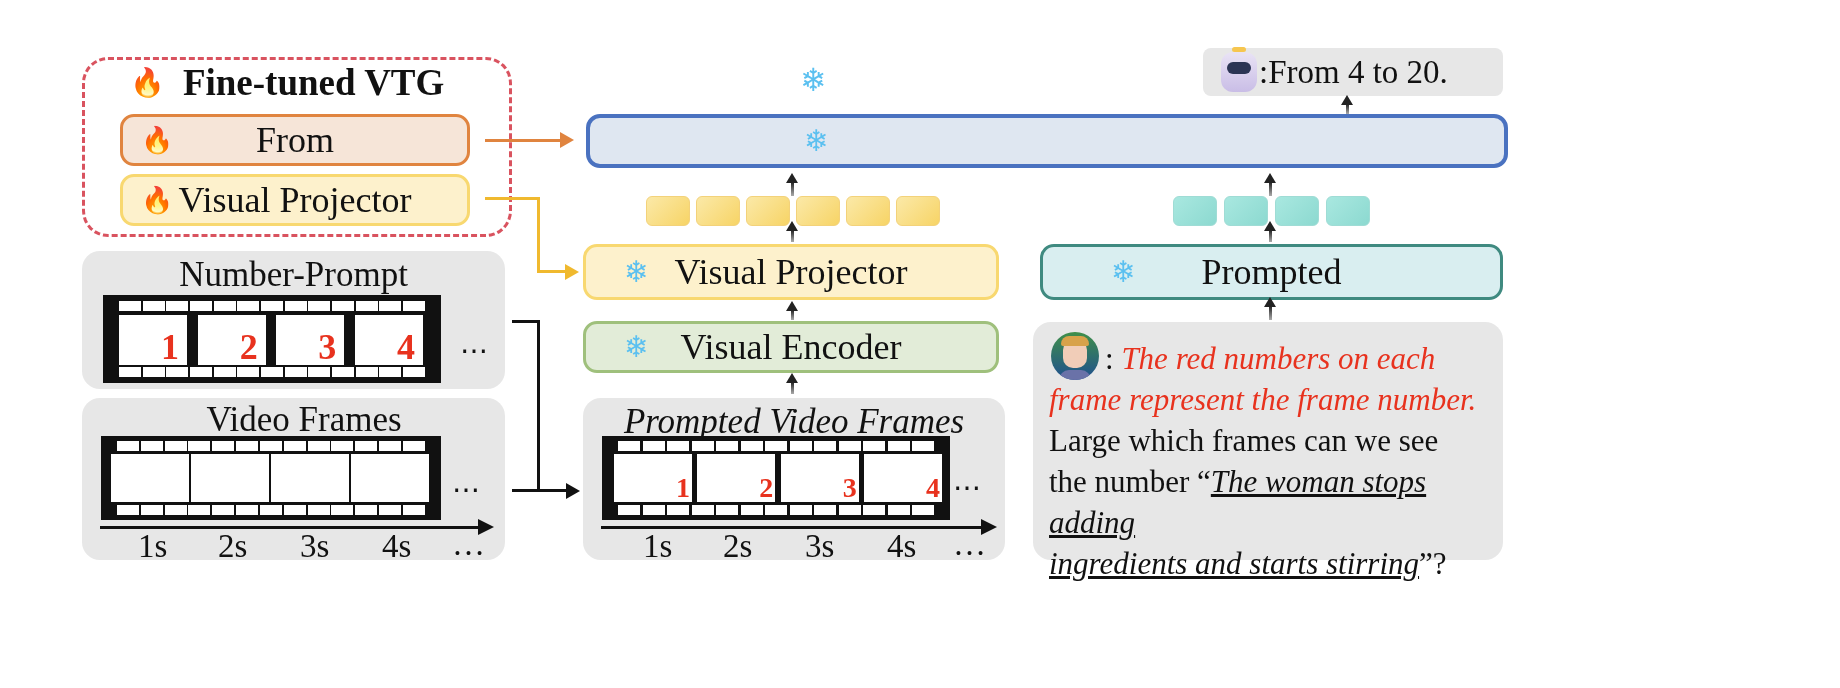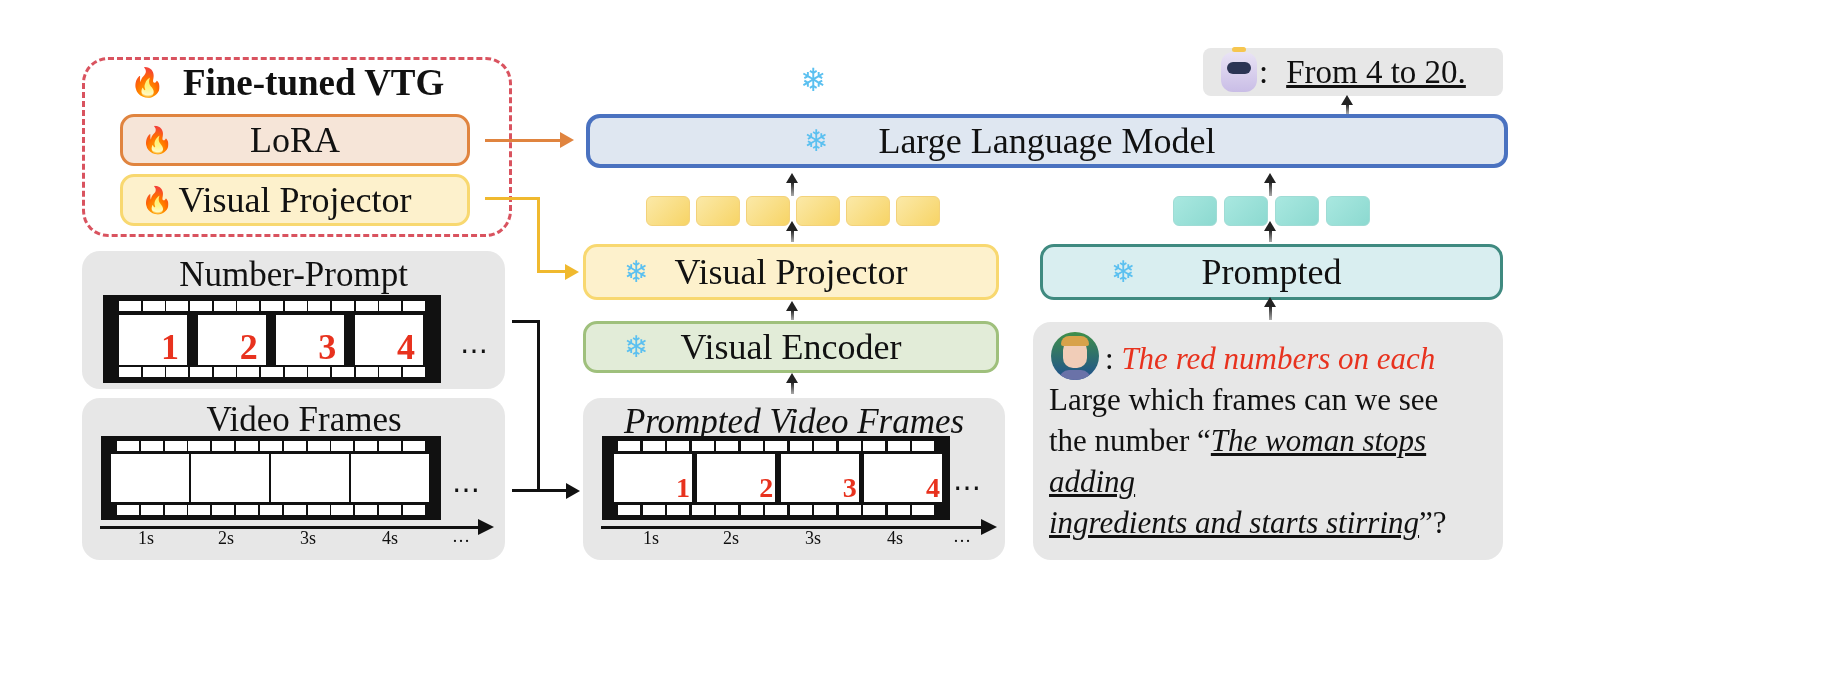--- a/index.html
+++ b/index.html
@@ -19,40 +19,40 @@
   .frame { position: relative; background: #fff; overflow: hidden; }
   .frame .num { position: absolute; right: 8px; bottom: 0px; color: #e8321e; font-weight: bold; font-size: 36px; line-height: 1; }
   .photo { background:
       linear-gradient(180deg, rgba(255,255,255,0.0) 0%, rgba(0,0,0,0) 55%),
       radial-gradient(ellipse 30% 45% at 55% 60%, #1a1a1a 60%, transparent 62%),
       radial-gradient(circle 10% at 55% 18%, #7a5a4a 80%, transparent 82%),
       linear-gradient(180deg, #e8e6e2 0%, #d9d4cc 55%, #b89a7a 75%, #c9a06a 100%); }
   .dots { position: absolute; font-size: 28px; font-family: "DejaVu Sans", sans-serif; letter-spacing: 1px; }
   .timeline { position: absolute; height: 3px; background: #111; }
   .timeline:after { content: ""; position: absolute; right: -14px; top: -7px; border-left: 16px solid #111; border-top: 8px solid transparent; border-bottom: 8px solid transparent; }
-  .tick { position: absolute; font-size: 18px; }
+  .tick { position: absolute; font-size: 33px; }
   .token { position: absolute; width: 48px; height: 30px; border-radius: 6px; }
   .tokY { background: linear-gradient(135deg, #fbe9a8, #f7d466); border: 1px solid #f3d27a; }
   .tokT { background: linear-gradient(135deg, #a9e8e0, #8cd9d0); border: 1px solid #9fdcd5; }
   .upArrow { position: absolute; width: 3px; background: linear-gradient(180deg, #222, #aaa); }
   .upArrow:before { content: ""; position: absolute; left: -5px; top: -9px; border-bottom: 10px solid #222; border-left: 6px solid transparent; border-right: 6px solid transparent; }
   .query { position: absolute; font-size: 31px; line-height: 41px; }
   .red-it { color: #e8321e; font-style: italic; }
 </style>
 </head>
 <body>
 
 <div class="abs" style="left:82px;top:57px;width:430px;height:180px;border:3px dashed #d9535f;border-radius:26px;"></div>
 <div class="abs" style="left:130px;top:60px;width:330px;height:44px;font-size:37px;font-weight:bold;display:flex;align-items:center;">
   <span class="fire" style="font-size:28px;margin-right:18px;">🔥</span>
   <span>Fine-tuned VTG</span>
 </div>
 <div class="abs box" style="left:120px;top:114px;width:350px;height:52px;background:#f6e5d8;border:3px solid #e0843f;">
   <span class="icon fire" style="left:18px;top:10px;font-size:26px;">🔥</span>
-  <span>LoRA</span>
+  <span>From</span>
 </div>
 <div class="abs box" style="left:120px;top:174px;width:350px;height:52px;background:#fdf1cc;border:3px solid #f8d870;">
   <span class="icon fire" style="left:18px;top:10px;font-size:26px;">🔥</span>
   <span>Visual Projector</span>
 </div>
 
 <div class="abs" style="left:485px;top:139px;width:78px;height:3px;background:#e0843f;"></div>
 <div class="abs" style="left:560px;top:132px;border-left:14px solid #e0843f;border-top:8px solid transparent;border-bottom:8px solid transparent;"></div>
 
 <div class="abs" style="left:485px;top:197px;width:54px;height:3px;background:#f0b92e;"></div>
@@ -63,27 +63,26 @@
 <div class="abs" style="left:800px;top:58px;width:380px;height:44px;font-size:37px;font-weight:bold;display:flex;align-items:center;">
   <span class="snow" style="font-size:32px;margin-right:28px;">❄</span>
 </div>
 
 <div class="abs" style="left:1203px;top:48px;width:300px;height:48px;background:#e7e7e7;border-radius:8px;display:flex;align-items:center;font-size:33px;">
   <span style="display:inline-block;width:36px;height:40px;margin-left:18px;border-radius:12px;background:linear-gradient(180deg,#e9e3f5,#c9bde6);position:relative;">
     <span style="position:absolute;left:6px;top:10px;width:24px;height:12px;background:#2b3454;border-radius:6px;"></span>
     <span style="position:absolute;left:11px;top:-5px;width:14px;height:5px;background:#f6c650;border-radius:3px;"></span>
   </span>
   <span style="margin-left:2px;">:</span>
-  <span style="margin-left:18px;text-decoration:underline;">From 4 to 20.</span>
+  <span style="">From 4 to 20.</span>
 </div>
 <div class="upArrow" style="left:1346px;top:104px;height:10px;"></div>
 
 <div class="abs box" style="left:586px;top:114px;width:922px;height:54px;background:#dfe7f1;border:4px solid #4a72c0;">
   <span class="icon snow" style="left:214px;top:8px;">❄</span>
-  <span>Large Language Model</span>
 </div>
 
 <div class="upArrow" style="left:791px;top:182px;height:14px;"></div>
 <div id="visual-tokens">
     <div class="token tokY" style="left: 646px; top: 196px; width: 42px; height: 28px;"></div>
     <div class="token tokY" style="left: 696px; top: 196px; width: 42px; height: 28px;"></div>
     <div class="token tokY" style="left: 746px; top: 196px; width: 42px; height: 28px;"></div>
     <div class="token tokY" style="left: 796px; top: 196px; width: 42px; height: 28px;"></div>
     <div class="token tokY" style="left: 846px; top: 196px; width: 42px; height: 28px;"></div>
     <div class="token tokY" style="left: 896px; top: 196px; width: 42px; height: 28px;"></div>
@@ -281,17 +280,18 @@
 </div>
 
 <div class="abs grayPanel" style="left:1033px;top:322px;width:470px;height:238px;">
   <span style="position:absolute;left:18px;top:10px;width:48px;height:48px;border-radius:50%;background:linear-gradient(180deg,#3f8f4a,#1f4f8f);overflow:hidden;">
     <span style="position:absolute;left:12px;top:8px;width:24px;height:28px;background:#f1cdb8;border-radius:10px;"></span>
     <span style="position:absolute;left:10px;top:4px;width:28px;height:10px;background:#d8a24a;border-radius:8px 8px 2px 2px;"></span>
     <span style="position:absolute;left:8px;top:38px;width:32px;height:14px;background:#6a72a8;border-radius:10px 10px 0 0;"></span>
   </span>
   <div class="query" style="left:16px;top:16px;width:450px;">
     <div style="padding-left:56px;"><span>: </span><span class="red-it">The red numbers on each</span></div>
+    <div><span class="red-it">frame represent the frame number.</span></div>
     <div><span>Large which frames can we see</span></div>
     <div><span>the number “</span><span style="font-style:italic;text-decoration:underline;">The woman stops adding</span></div>
     <div><span style="font-style:italic;text-decoration:underline;">ingredients and starts stirring</span><span>”?</span></div>
   </div>
 </div>
 
 </body></html>

